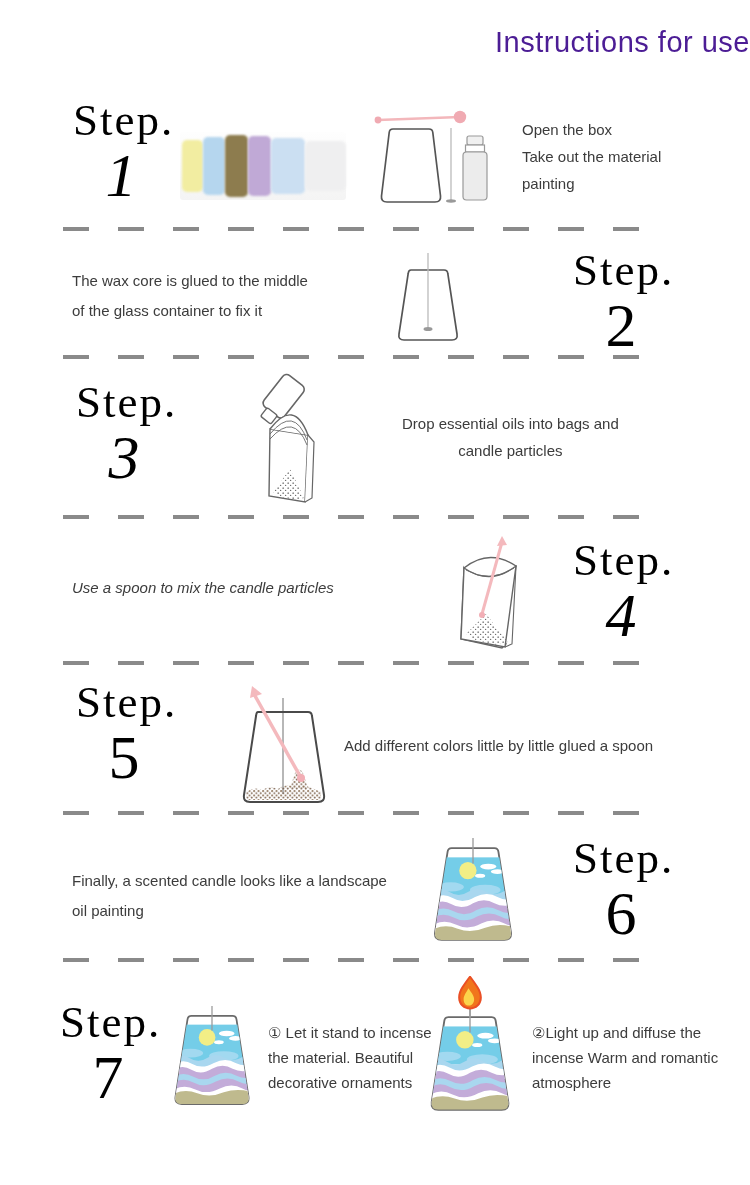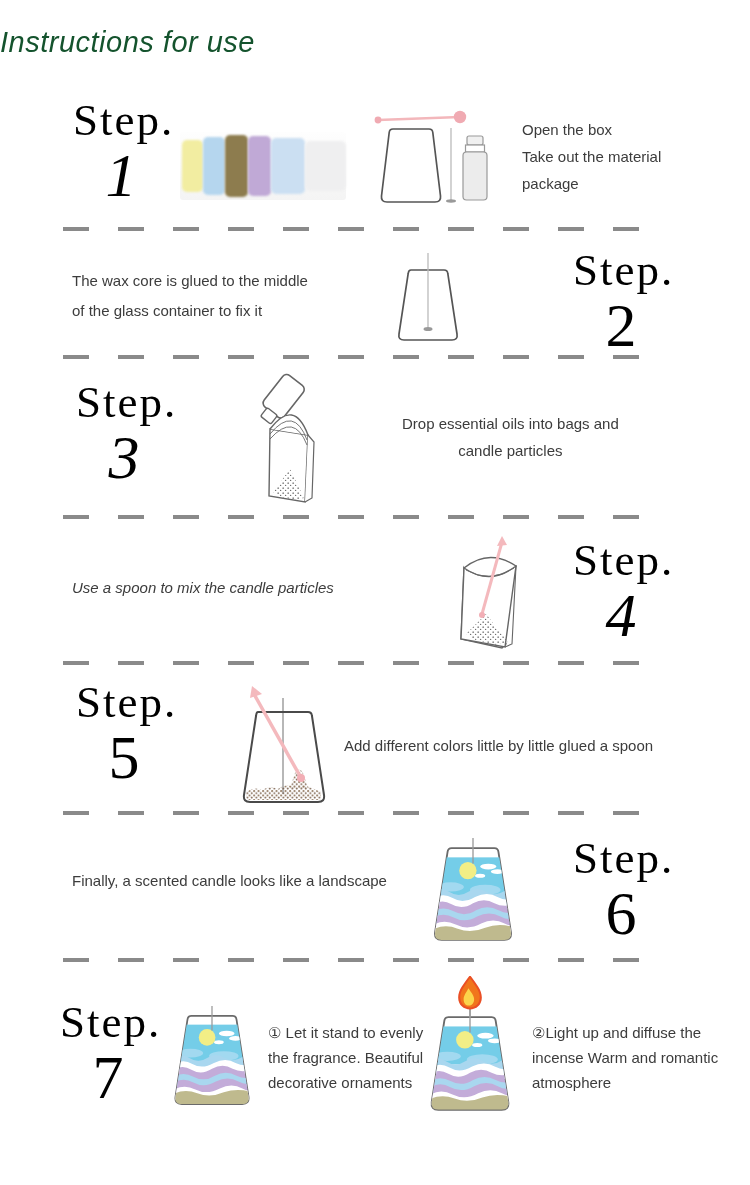--- a/index.html
+++ b/index.html
@@ -1,19 +1,19 @@
 <!DOCTYPE html>
 <html><head>
 <meta charset="utf-8">
 <style>
   html,body{margin:0;padding:0;background:#fff;}
   #page{position:relative;width:750px;height:1185px;background:#ffffff;overflow:hidden;
         font-family:"Liberation Sans", sans-serif;color:#3c3c3c;}
   .abs{position:absolute;}
-  .title{width:100%;text-align:left;top:26px;font-size:29px;color:#14532d;letter-spacing:.5px;font-style:italic;}
+  .title{width:100%;text-align:right;top:26px;font-size:29px;color:#4c1d95;letter-spacing:.5px;}
   .divider{left:63px;width:596px;height:4px;
      background:repeating-linear-gradient(to right,#8a8a8a 0 26px,transparent 26px 55px);}
   .step-label{width:96px;text-align:center;color:#000000;font-family:"Liberation Serif", serif;}
   .step-word{font-size:45px;letter-spacing:2px;line-height:1;}
   .step-num{font-size:62px;line-height:.92;margin-top:4px;}
   .step-num.it{font-style:italic;}
   .body-text{font-size:15px;line-height:27px;color:#3c3c3c;}
   .lh30{line-height:30px;}
   .lh25{line-height:25px;}
   .wax-strip{display:flex;align-items:center;background:linear-gradient(#fefefe,#f4f4f4);
@@ -92,21 +92,21 @@
     <g>
       <rect x="97" y="30" width="16" height="9" rx="2" fill="#f0f0f0" stroke="#999" stroke-width="1.2"></rect>
       <rect x="95.5" y="39" width="19" height="7" fill="#fff" stroke="#999" stroke-width="1.2"></rect>
       <rect x="93" y="46" width="24" height="48" rx="3.5" fill="#ececec" stroke="#999" stroke-width="1.2"></rect>
     </g>
   </svg>
 
   <div class="abs body-text" style="left:522px;top:116px;">
     <div>Open the box</div>
     <div>Take out the material</div>
-    <div>package</div>
+    <div>painting</div>
   </div>
 
   <div class="abs divider" style="top:227px;"></div>
 
   <div class="abs body-text lh30" style="left:72px;top:266px;">
     <div>The wax core is glued to the middle</div>
     <div>of the glass container to fix it</div>
   </div>
 
   <svg class="abs" style="left:383px;top:248px;" width="92" height="100" viewBox="0 0 92 100">
@@ -196,20 +196,21 @@
   </svg>
 
   <div class="abs body-text" style="left:344px;top:732px;">
     <div>Add different colors little by little glued a spoon</div>
   </div>
 
   <div class="abs divider" style="top:811px;"></div>
 
   <div class="abs body-text lh30" style="left:72px;top:866px;">
     <div>Finally, a scented candle looks like a landscape</div>
+    <div>oil painting</div>
   </div>
 
   <svg class="abs" style="left:422px;top:838px;" width="102" height="108" viewBox="0 0 100 106">
     <use href="#candle-art"></use>
   </svg>
 
   <div class="abs step-label" style="left:573px;top:836px;">
     <div class="step-word">Step.</div>
     <div class="step-num">6</div>
   </div>
@@ -219,22 +220,22 @@
   <div class="abs step-label" style="left:60px;top:1000px;">
     <div class="step-word">Step.</div>
     <div class="step-num">7</div>
   </div>
 
   <svg class="abs" style="left:158px;top:1006px;" width="108" height="104" viewBox="0 0 100 106">
     <use href="#candle-art"></use>
   </svg>
 
   <div class="abs body-text lh25" style="left:268px;top:1020px;">
-    <div>① Let it stand to evenly</div>
-    <div>the fragrance. Beautiful</div>
+    <div>① Let it stand to incense</div>
+    <div>the material. Beautiful</div>
     <div>decorative ornaments</div>
   </div>
 
   <svg class="abs" style="left:416px;top:976px;" width="108" height="140" viewBox="0 0 100 136">
     <use href="#candle-art" transform="translate(0,30)"></use>
     <line x1="50" y1="24" x2="50" y2="40" stroke="#9a9a9a" stroke-width="1.3"></line>
     <g>
       <path d="M50 -1 C55.5 7 61.5 13 61.5 21 C61.5 28.5 56 32.5 50 32.5 C44 32.5 38.5 28.5 38.5 21 C38.5 13 44.5 7 50 -1 Z" fill="#ea4f25"></path>
       <path d="M50 2 C54.5 9 59.5 14 59.5 20.5 C59.5 27 55 30.5 50 30.5 C45 30.5 40.5 27 40.5 20.5 C40.5 14 45.5 9 50 2 Z" fill="#f1751c"></path>
       <path d="M48.5 12 C51 16 54 19 54 22.5 C54 26.5 51.5 28.7 48.8 28.7 C46 28.7 43.8 26.5 43.8 22.5 C43.8 19 46.5 16 48.5 12 Z" fill="#fcd44b"></path>

